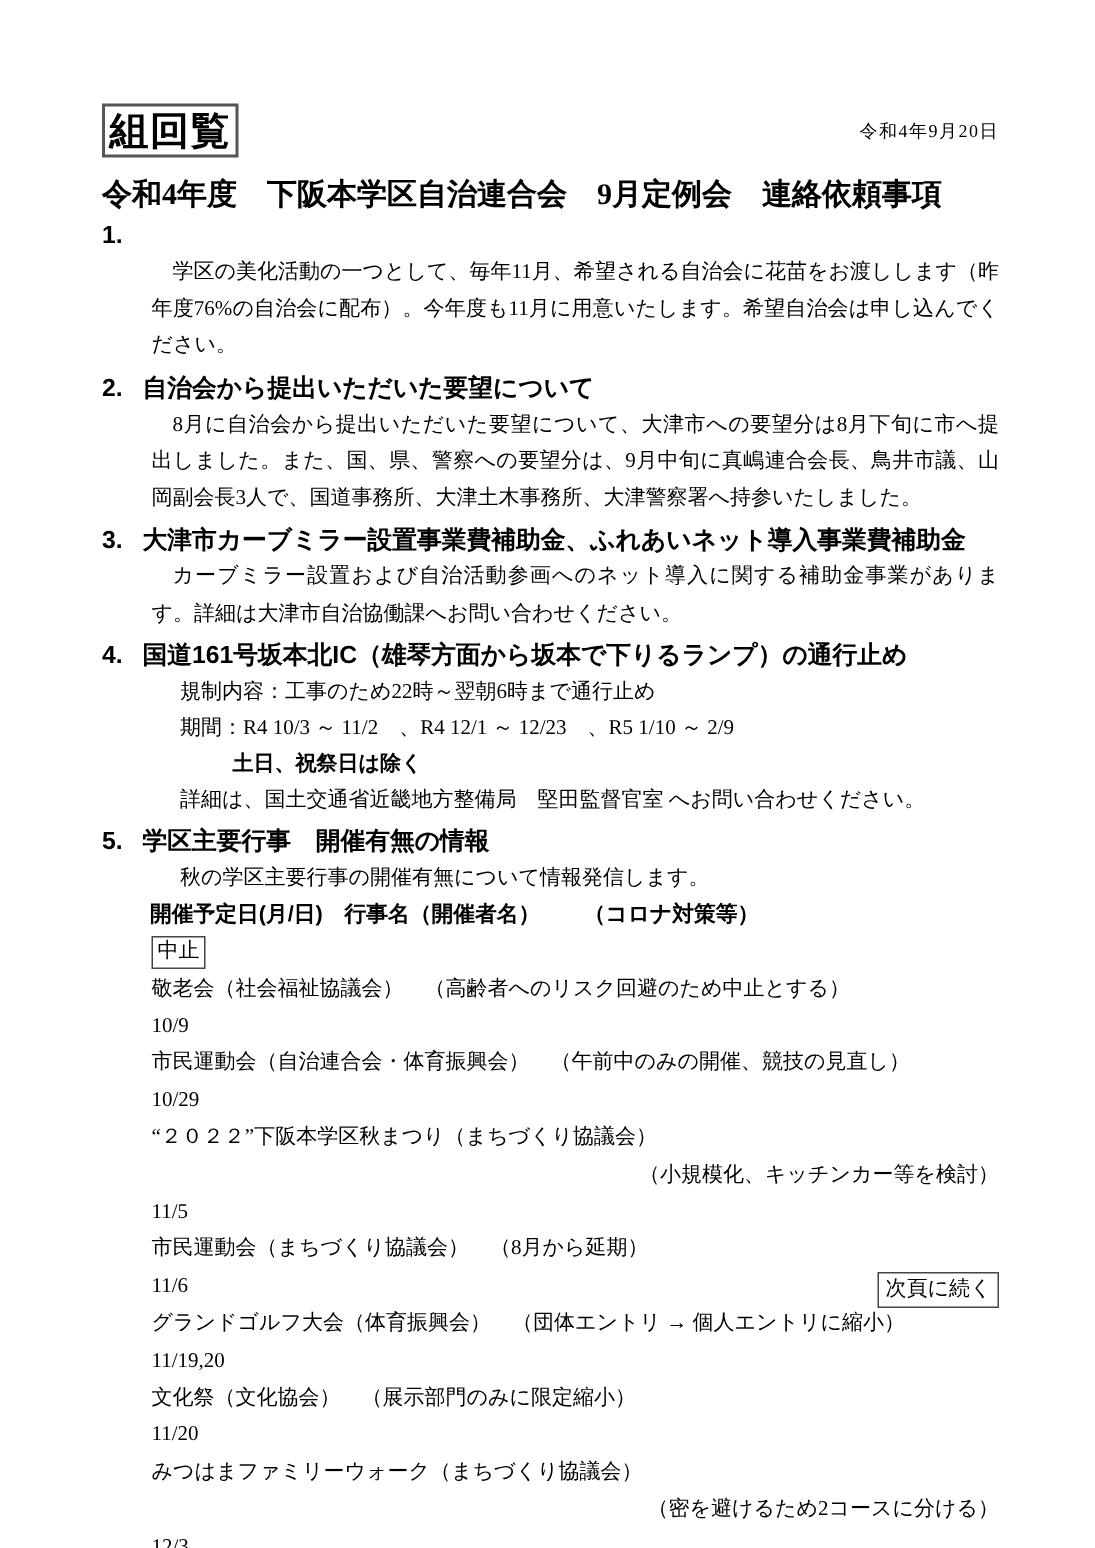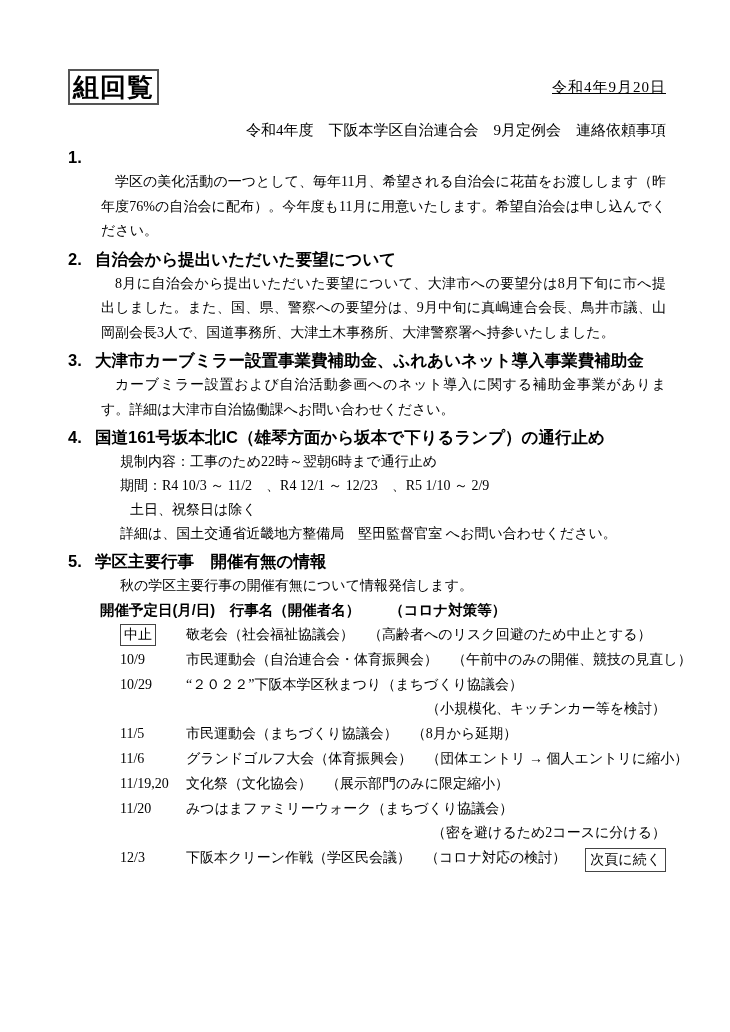--- a/index.html
+++ b/index.html
@@ -25,56 +25,57 @@
   .stamp {
     display: inline-block;
     border: 2px solid #555;
     padding: 0 3px;
     font-family: "Liberation Sans", "DejaVu Sans", sans-serif;
     font-weight: 900;
     font-size: 26px;
     line-height: 32px;
     letter-spacing: 1px;
   }
-  .doc-date { font-size: 15px; letter-spacing: 1px; text-decoration: underline; }
+  .doc-date { font-size: 12px; letter-spacing: 1px; }
   .doc-title {
-    text-align: right;
-    font-size: 15px;
+    text-align: left;
+    font-size: 20px;
     margin-top: 12px;
     white-space: nowrap;
+    font-weight: bold;
   }
   .section { margin-top: 1px; }
   .sec-head {
     display: flex;
     font-family: "Liberation Sans", "DejaVu Sans", sans-serif;
     font-weight: bold;
     font-size: 16.5px;
     line-height: 25px;
     margin-top: 3px;
     white-space: nowrap;
   }
   .sec-num { width: 27px; flex: none; }
   .sec-body {
     margin: 0 0 0 33px;
     text-indent: 14px;
     text-align: justify;
     line-height: 24.5px;
   }
   .sub-line { margin-left: 52px; white-space: nowrap; }
-  .sub-line.indent2 { margin-left: 62px; }
+  .sub-line.indent2 { margin-left: 87px; font-weight: bold; }
   .intro-line { margin-left: 52px; white-space: nowrap; }
   .events-header {
     margin-left: 32px;
     font-family: "Liberation Sans", "DejaVu Sans", sans-serif;
     font-weight: bold;
     font-size: 14.5px;
     line-height: 25px;
     white-space: nowrap;
   }
-  .evt-row { display: flex; margin-left: 52px; line-height: 24.8px; }
+  .evt-row { display: flex; margin-left: 33px; line-height: 24.8px; flex-direction: column; }
   .evt-date { width: 66px; flex: none; }
   .evt-date .boxed {
     display: inline-block;
     border: 1px solid #444;
     padding: 0 3px;
     line-height: 20px;
   }
   .evt-text { white-space: nowrap; }
   .evt-note { text-align: right; line-height: 24.8px; white-space: nowrap; }
   .footer-badge {

